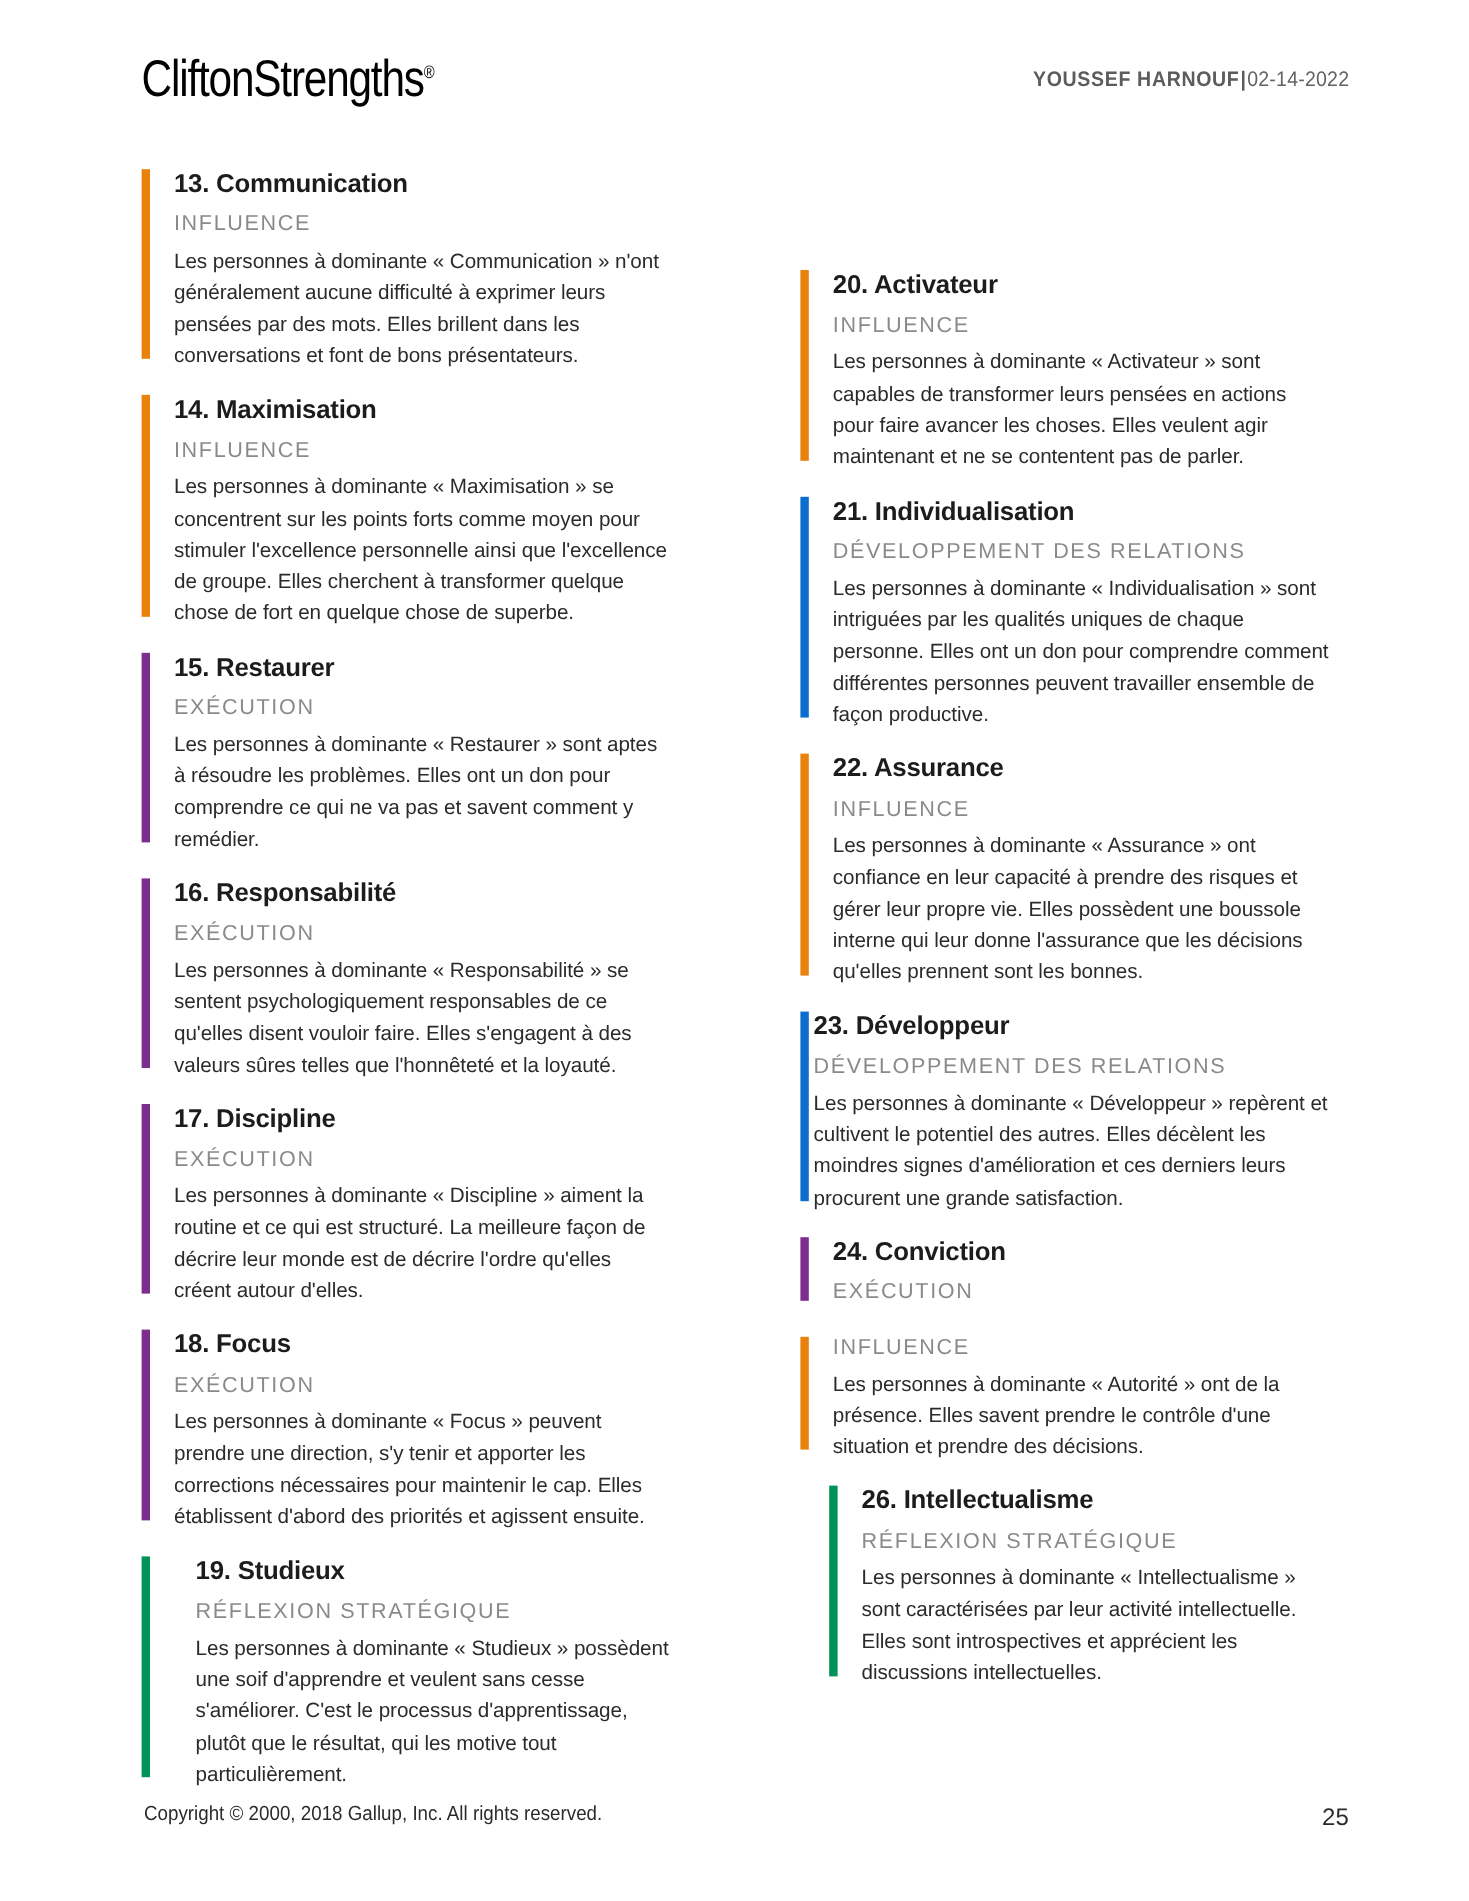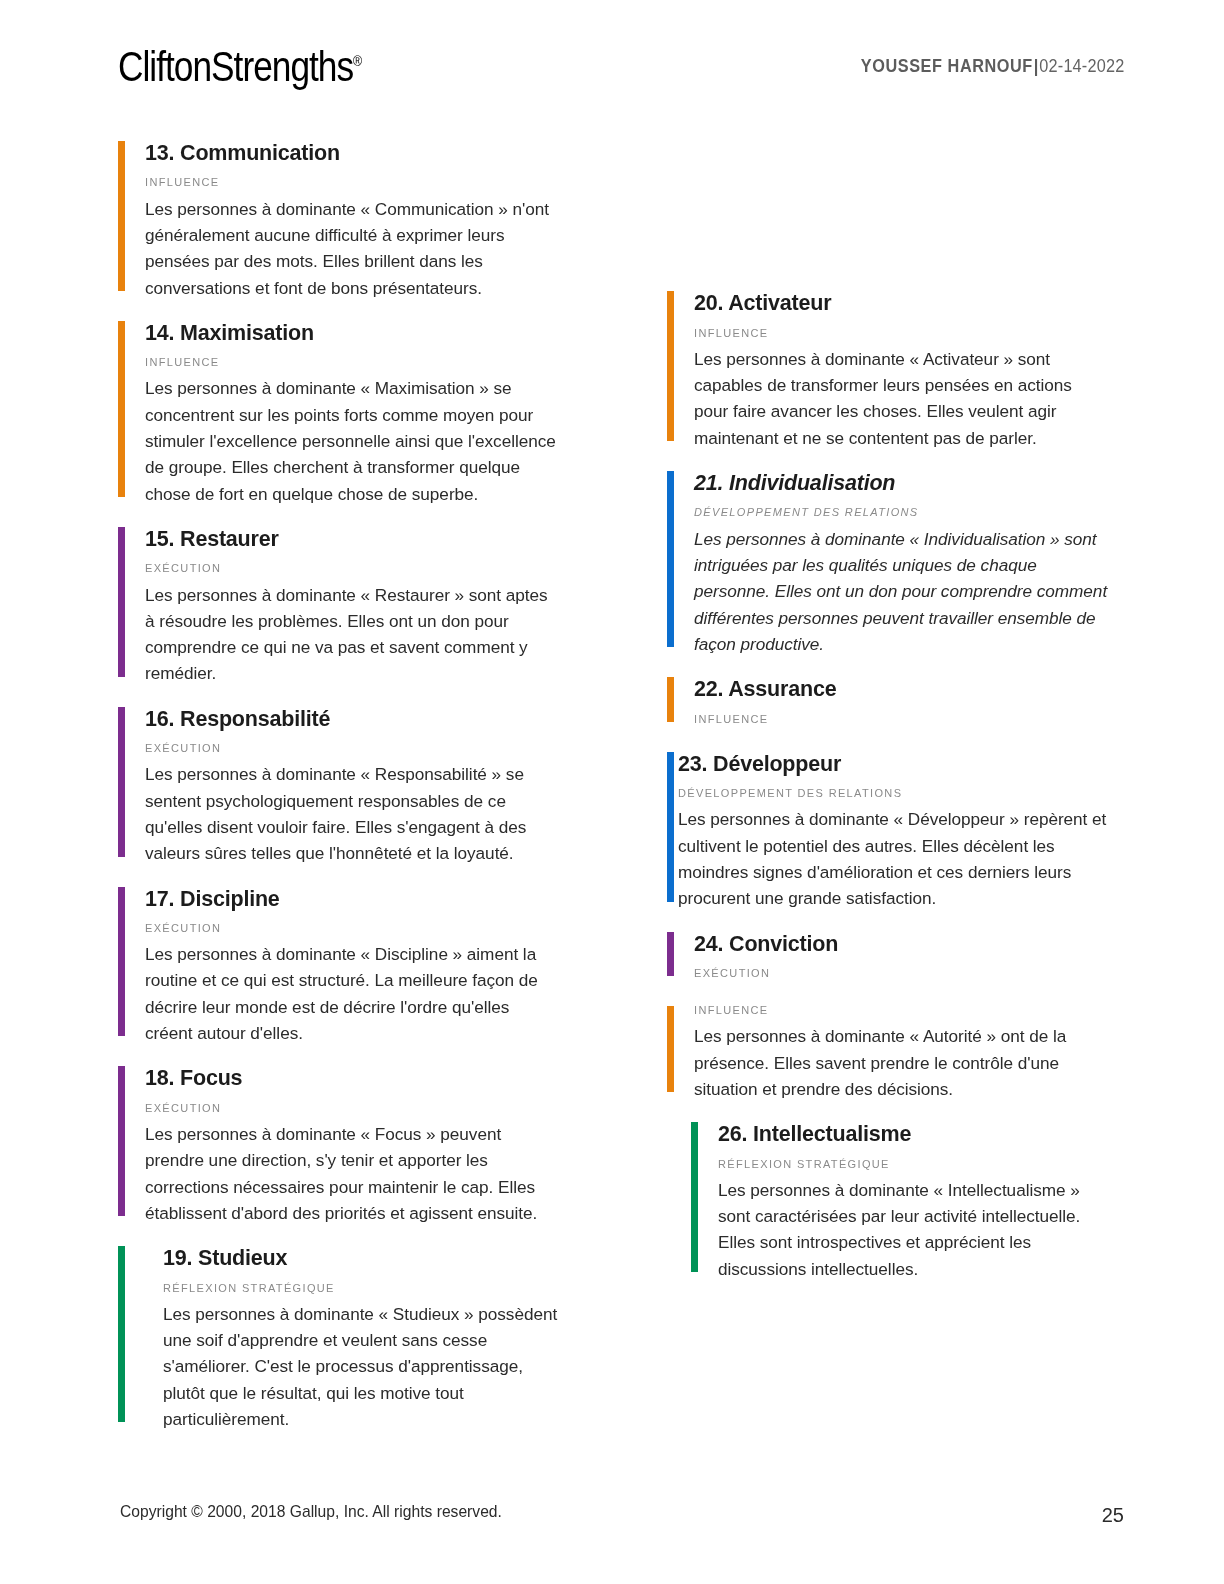--- a/index.html
+++ b/index.html
@@ -99,21 +99,21 @@
   }
   .theme-title {
     font-size: 21.5px;
     font-weight: bold;
     color: #1c1c1c;
     letter-spacing: -0.2px;
     line-height: 1.32;
     margin: 0 0 9px 0;
   }
   .theme-domain {
-    font-size: 11px;
+    font-size: 18px;
     letter-spacing: 1.35px;
     color: #8a8a8a;
     line-height: 1.2;
     margin: 0 0 6px 0;
     text-transform: uppercase;
   }
   .theme-desc {
     font-size: 17.2px;
     line-height: 1.53;
     color: #2b2b2b;
@@ -203,30 +203,31 @@
         <div class="theme-desc">Les personnes à dominante « Studieux » possèdent une soif d'apprendre et veulent sans cesse s'améliorer. C'est le processus d'apprentissage, plutôt que le résultat, qui les motive tout particulièrement.</div>
       </div>
     </div>
   <div class="column" id="right-column">
       <div class="theme" style="margin-bottom: 18px;">
         <div class="bar" style="background: rgb(232, 130, 13);"></div>
         <div class="theme-title">20. Activateur</div>
         <div class="theme-domain">INFLUENCE</div>
         <div class="theme-desc">Les personnes à dominante « Activateur » sont capables de transformer leurs pensées en actions pour faire avancer les choses. Elles veulent agir maintenant et ne se contentent pas de parler.</div>
       </div>
-      <div class="theme" style="margin-bottom: 18px; font-style: italic;">
+      <div class="theme" style="margin-bottom: 18px;">
         <div class="bar" style="background: rgb(11, 110, 206);"></div>
         <div class="theme-title">21. Individualisation</div>
         <div class="theme-domain">DÉVELOPPEMENT DES RELATIONS</div>
         <div class="theme-desc">Les personnes à dominante « Individualisation » sont intriguées par les qualités uniques de chaque personne. Elles ont un don pour comprendre comment différentes personnes peuvent travailler ensemble de façon productive.</div>
       </div>
       <div class="theme" style="margin-bottom: 18px;">
         <div class="bar" style="background: rgb(232, 130, 13);"></div>
         <div class="theme-title">22. Assurance</div>
         <div class="theme-domain">INFLUENCE</div>
+        <div class="theme-desc">Les personnes à dominante « Assurance » ont confiance en leur capacité à prendre des risques et gérer leur propre vie. Elles possèdent une boussole interne qui leur donne l'assurance que les décisions qu'elles prennent sont les bonnes.</div>
       </div>
       <div class="theme" style="margin-bottom: 18px; padding-left: 11px;">
         <div class="bar" style="background: rgb(11, 110, 206);"></div>
         <div class="theme-title">23. Développeur</div>
         <div class="theme-domain">DÉVELOPPEMENT DES RELATIONS</div>
         <div class="theme-desc">Les personnes à dominante « Développeur » repèrent et cultivent le potentiel des autres. Elles décèlent les moindres signes d'amélioration et ces derniers leurs procurent une grande satisfaction.</div>
       </div>
       <div class="theme" style="margin-bottom: 18px;">
         <div class="bar" style="background: rgb(124, 45, 142);"></div>
         <div class="theme-title">24. Conviction</div>

